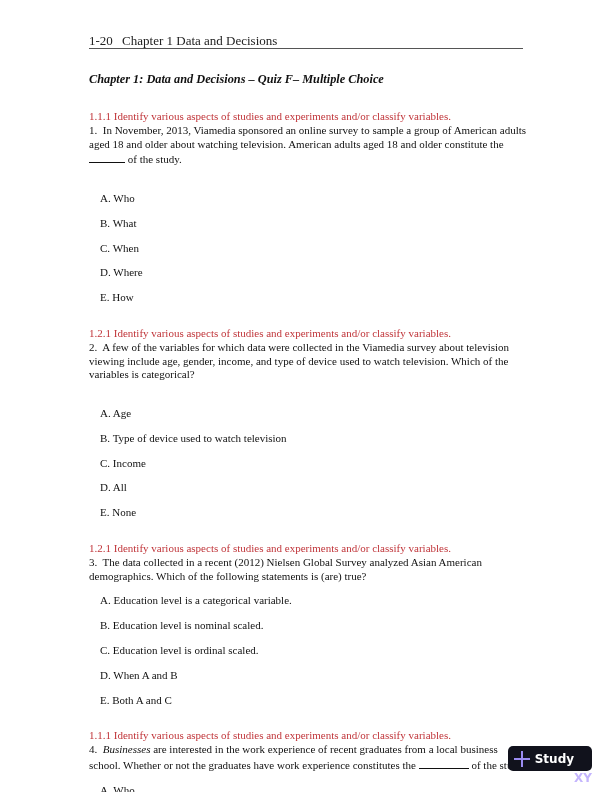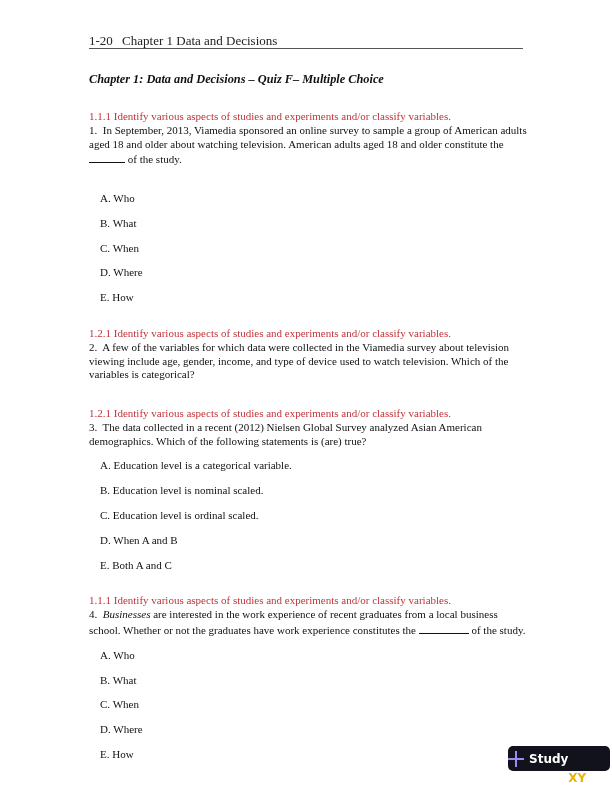--- a/index.html
+++ b/index.html
@@ -71,83 +71,91 @@
       height: 11px;
       vertical-align: baseline;
     }
     .blank6 { width: 36px; }
     .blank8 { width: 50px; }
     .q-block { margin: 0; }
     .badge {
       position: absolute;
       left: 508px;
       top: 746px;
-      width: 102px;
+      width: 84px;
       height: 25px;
       background: #11121c;
       border-radius: 5px;
       display: flex;
       align-items: center;
+      padding-left: 6px;
       box-sizing: border-box;
       font-family: "DejaVu Sans", sans-serif;
       font-weight: bold;
       font-size: 12px;
       color: #ffffff;
     }
     .badge .plus {
       position: relative;
       width: 16px;
       height: 16px;
       margin-right: 5px;
     }
     .badge .plus::before, .badge .plus::after {
       content: "";
       position: absolute;
       background: #9b8cf2;
     }
     .badge .plus::before { left: 7px; top: 0; width: 2px; height: 16px; }
     .badge .plus::after { left: 0; top: 7px; width: 16px; height: 2px; }
-    .badge .xy { color: #eab308; margin-top: 39px; }
+    .badge .xy { color: #c4b5fd; margin-top: 39px; }
   </style>
 </head>
 <body>
 
 <div class="page-header">
   <span class="pg">1-20</span>
   <span>Chapter 1 Data and Decisions</span>
 </div>
 
 <div class="title-block">
   <div>Chapter 1: Data and Decisions – Quiz F– Multiple Choice</div>
 </div>
 
 <div class="content">
 
   <div class="q-block">
     <div class="objective">1.1.1 Identify various aspects of studies and experiments and/or classify variables.</div>
     <p class="question">
-      <span>1.</span>&nbsp; <span>In September, 2013, Viamedia sponsored an online survey to sample a group of American adults aged 18 and older about watching television.  American adults aged 18 and older constitute the</span> <span class="blank blank6"></span> <span>of the study.</span>
+      <span>1.</span>&nbsp; <span>In November, 2013, Viamedia sponsored an online survey to sample a group of American adults aged 18 and older about watching television.  American adults aged 18 and older constitute the</span> <span class="blank blank6"></span> <span>of the study.</span>
     </p>
     <div class="gap-lg"></div>
     <ul class="options">
       <li>A.  Who</li>
       <li>B.  What</li>
       <li>C.  When</li>
       <li>D.  Where</li>
       <li>E.  How</li>
     </ul>
   </div>
   <div class="gap-md"></div>
 
   <div class="q-block">
     <div class="objective">1.2.1 Identify various aspects of studies and experiments and/or classify variables.</div>
     <p class="question">
       <span>2.</span>&nbsp; <span>A few of the variables for which data were collected in the Viamedia survey about television viewing include age, gender, income, and type of device used to watch television.  Which of the variables is categorical?</span>
     </p>
     <div class="gap-lg"></div>
+    <ul class="options">
+      <li>A.  Age</li>
+      <li>B.  Type of device used to watch television</li>
+      <li>C.  Income</li>
+      <li>D.  All</li>
+      <li>E.  None</li>
+    </ul>
   </div>
   <div class="gap-md"></div>
 
   <div class="q-block">
     <div class="objective">1.2.1 Identify various aspects of studies and experiments and/or classify variables.</div>
     <p class="question">
       <span>3.</span>&nbsp; <span>The data collected in a recent (2012) Nielsen Global Survey analyzed Asian American demographics. Which of the following statements is (are) true?</span>
     </p>
     <ul class="options">
       <li>A.  Education level is a categorical variable.</li>

